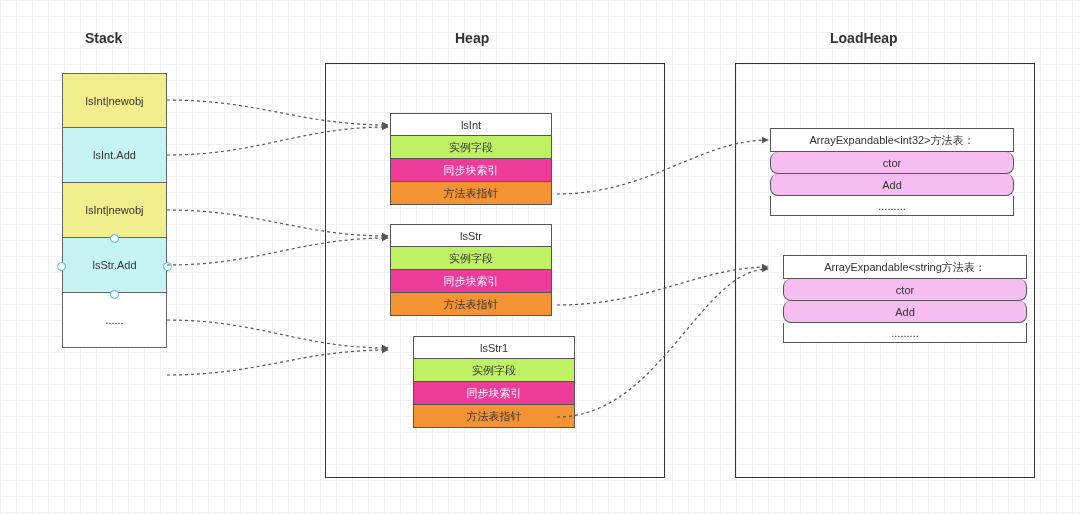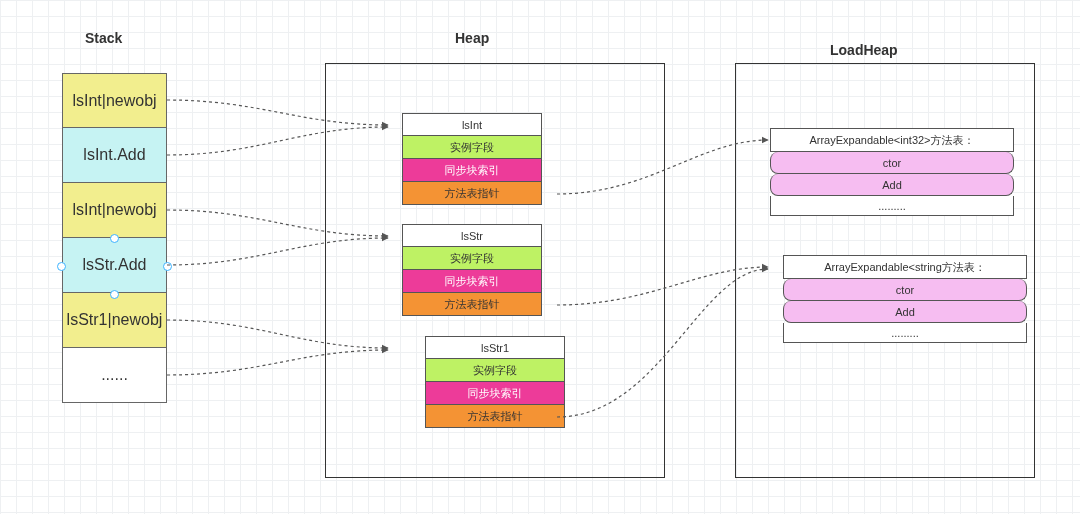--- a/index.html
+++ b/index.html
@@ -19,28 +19,28 @@
   .group-box {
     position:absolute;
     border:1.5px solid #333;
     background: transparent;
   }
   
   .stack { position:absolute; left:62px; top:73px; width:105px; }
   .stack-cell {
     height:55px; border:1px solid #666; border-top:none;
     display:flex; align-items:center; justify-content:center;
-    font-size:16px;
+    font-size:11px;
   }
   .stack-cell:first-child { border-top:1px solid #666; }
   .c-yellow { background:#f2ee8e; }
   .c-cyan { background:#c6f3f3; }
   .c-white { background:#fff; }
   
-  .obj { position:absolute; width:140px;margin-left:12px; }
+  .obj { position:absolute; width:162px; }
   .obj-row {
     height:23px; border:1px solid #555; border-top:none;
     display:flex; align-items:center; justify-content:center;
     font-size:11px;
   }
   .obj-row:first-child { border-top:1px solid #555; }
   .r-white { background:#fff; }
   .r-cyan  { background:#bef264; }
   .r-pink  { background:#ed3b99; color:#fff; }
   .r-orange{ background:#f49334; }
@@ -60,31 +60,30 @@
     position:absolute; width:9px; height:9px; border-radius:50%;
     background:#fff; border:1.5px solid #3cb3ff;
   }
   svg.conn { position:absolute; left:0; top:0; width:1080px; height:514px; pointer-events:none; }
 </style>
 </head>
 <body>
 
 <div class="title" style="left:85px; top:30px;">Stack</div>
 <div class="title" style="left:455px; top:30px;">Heap</div>
-<div class="title" style="left:830px; top:30px;margin-top:12px;">LoadHeap</div>
+<div class="title" style="left:830px; top:30px;">LoadHeap</div>
 
 <div class="group-box" style="left:325px; top:63px; width:340px; height:415px;"></div>
 <div class="group-box" style="left:735px; top:63px; width:300px; height:415px;"></div>
 
 <div class="stack">
   <div class="stack-cell c-yellow">lsInt|newobj</div>
   <div class="stack-cell c-cyan">lsInt.Add</div>
   <div class="stack-cell c-yellow">lsInt|newobj</div>
   <div class="stack-cell c-cyan">lsStr.Add</div>
-  <div class="stack-cell c-yellow">lsStr1|newobj</div>
   <div class="stack-cell c-white">......</div>
 </div>
 
 <div class="obj" style="left:390px; top:113px;">
   <div class="obj-row r-white">lsInt</div>
   <div class="obj-row r-cyan">实例字段</div>
   <div class="obj-row r-pink">同步块索引</div>
   <div class="obj-row r-orange">方法表指针</div>
 </div>
 <div class="obj" style="left:390px; top:224px;">

